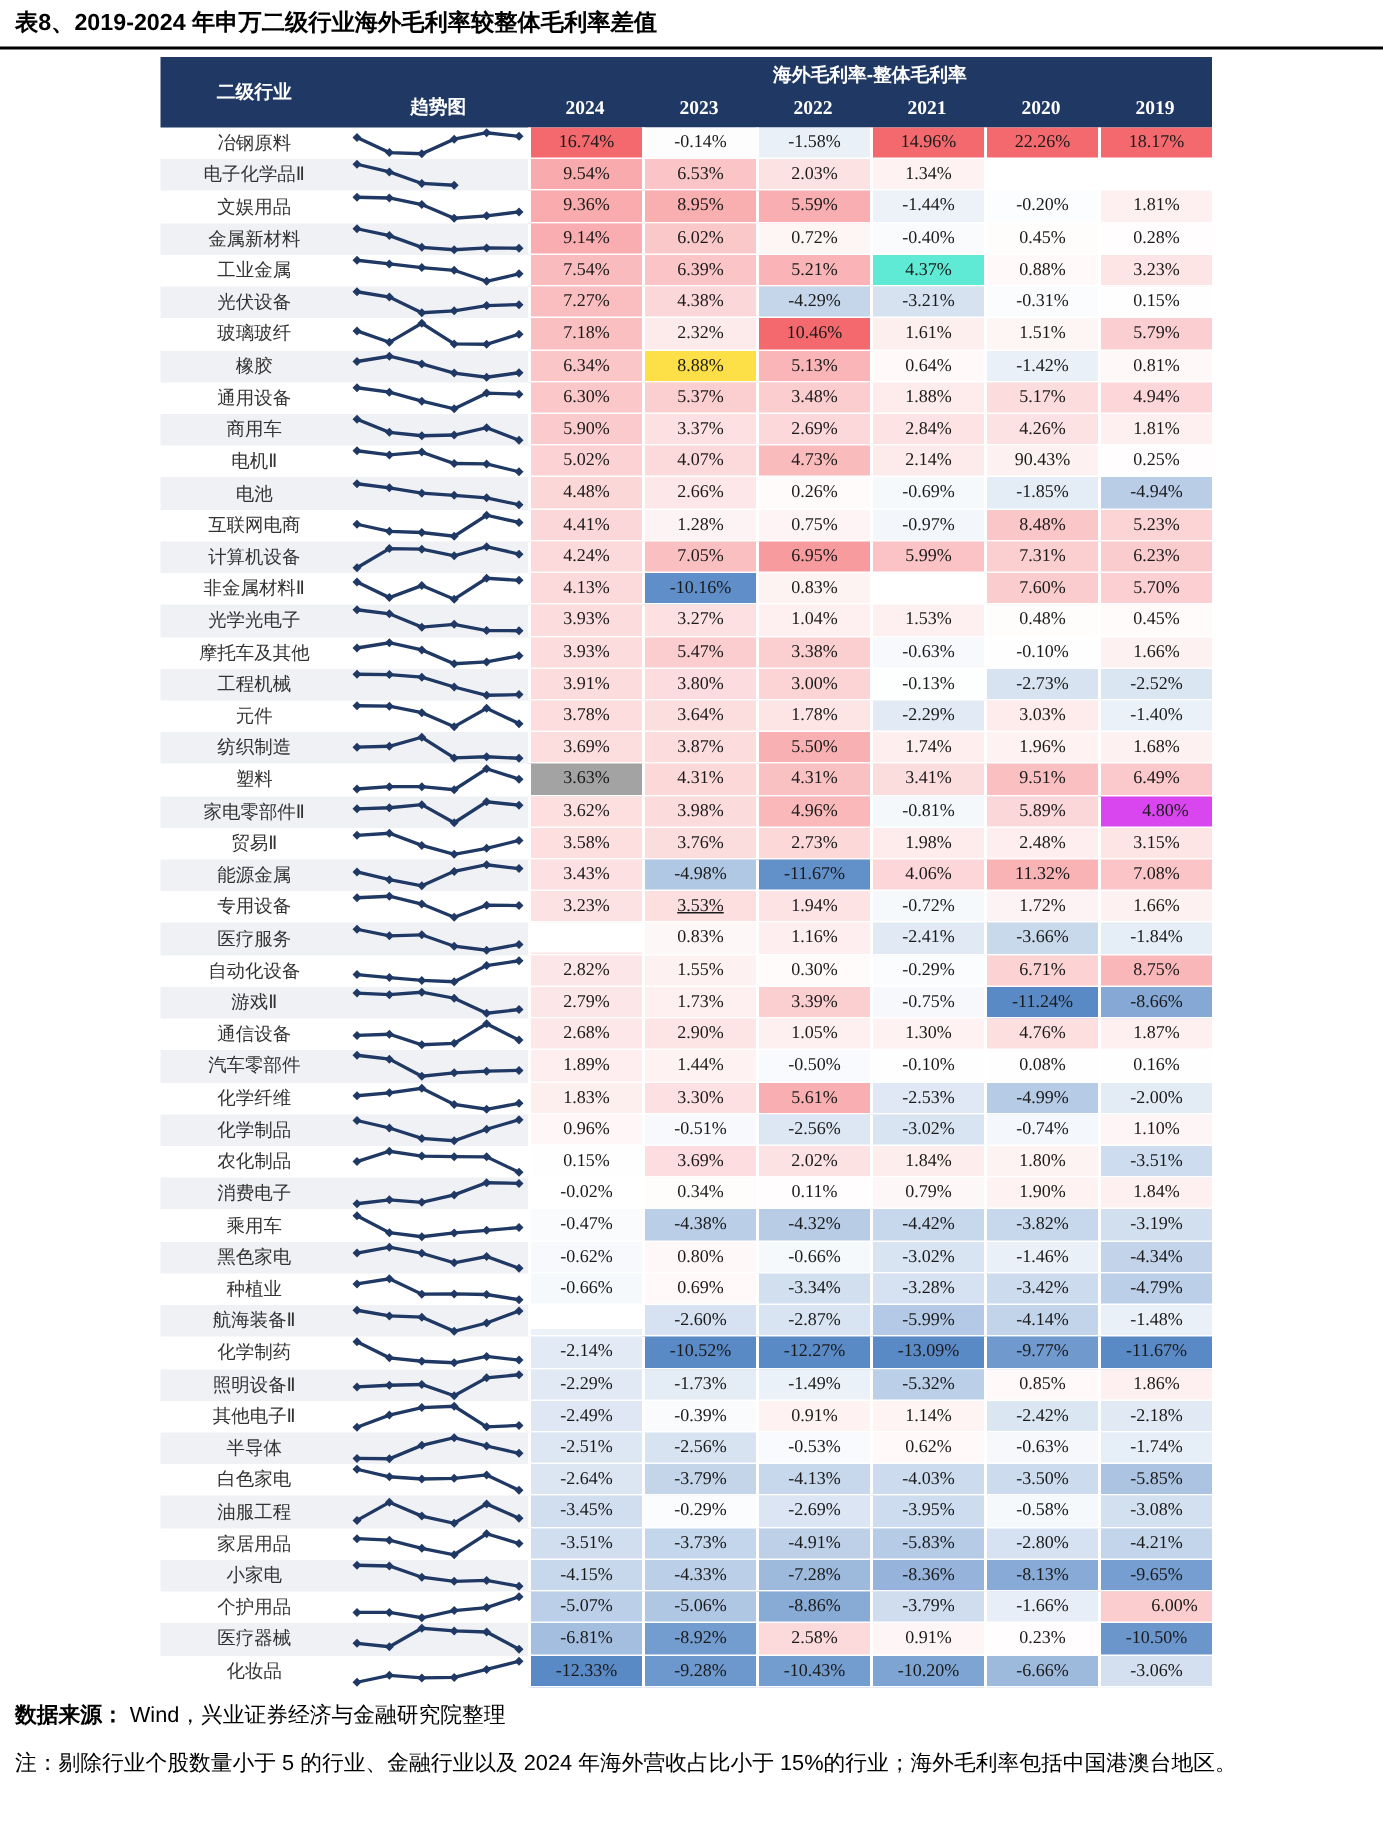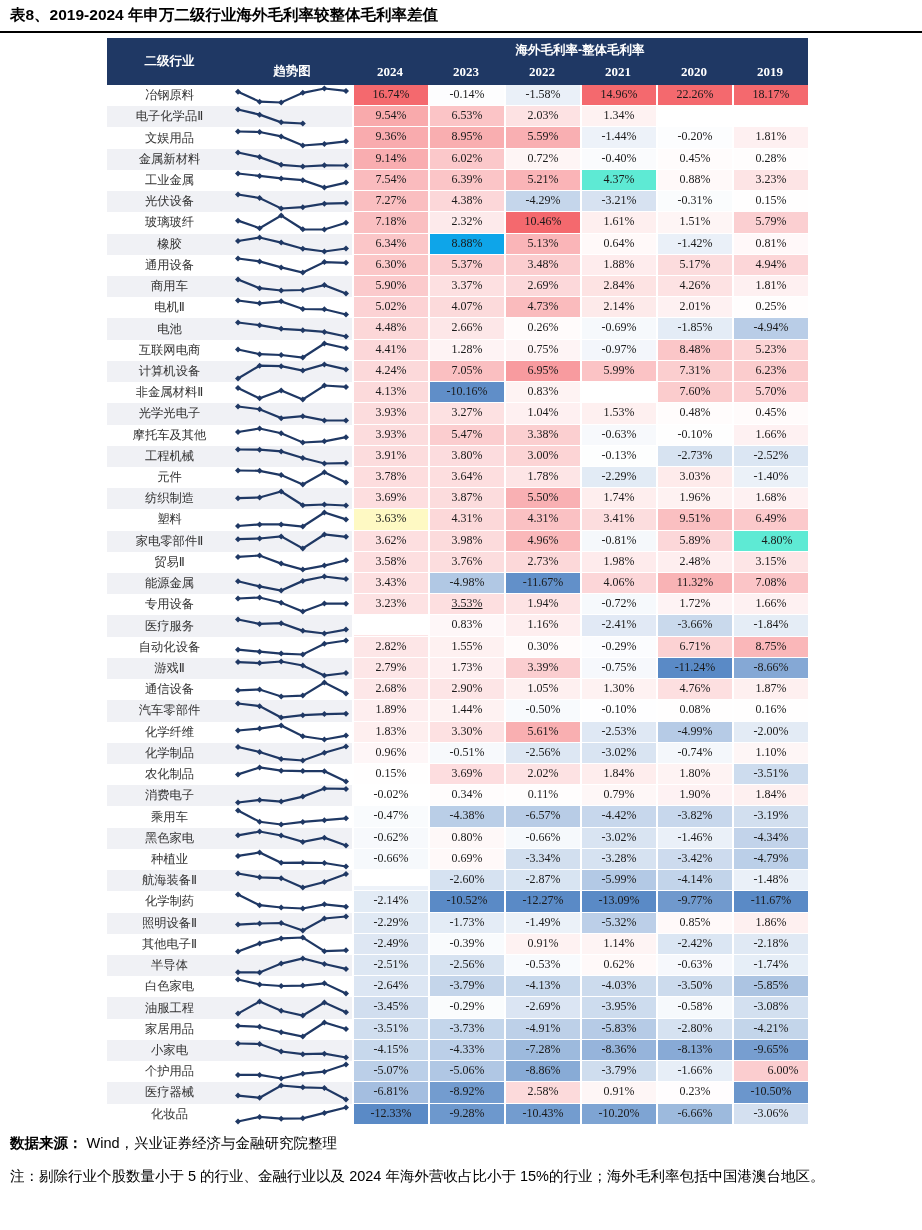--- a/index.html
+++ b/index.html
@@ -199,21 +199,21 @@
             <polyline points="5.0,7.0 26.6,3.5 48.2,8.6 69.8,14.7 91.4,17.5 113.0,14.5" fill="none" stroke="#1F3864" stroke-width="2.2"></polyline>
             <path d="M5 3.9524271844660213 L8 6.952427184466021 L5 9.952427184466021 L2 6.952427184466021 Z" fill="#1F3864"></path>
             <path d="M26.6 0.5 L29.6 3.5 L26.6 6.5 L23.6 3.5 Z" fill="#1F3864"></path>
             <path d="M48.2 5.5970873786407775 L51.2 8.597087378640778 L48.2 11.597087378640778 L45.2 8.597087378640778 Z" fill="#1F3864"></path>
             <path d="M69.80000000000001 11.7 L72.80000000000001 14.7 L69.80000000000001 17.7 L66.80000000000001 14.7 Z" fill="#1F3864"></path>
             <path d="M91.4 14.5 L94.4 17.5 L91.4 20.5 L88.4 17.5 Z" fill="#1F3864"></path>
             <path d="M113 11.468932038834952 L116 14.468932038834952 L113 17.46893203883495 L110 14.468932038834952 Z" fill="#1F3864"></path>
           </svg>
         </div>
         <div class="val-cell" style="background: rgb(251, 198, 200);">6.34%</div>
-        <div class="val-cell" style="background: #0ea5e9;">8.88%</div>
+        <div class="val-cell" style="background: #fde047;">8.88%</div>
         <div class="val-cell" style="background: rgb(250, 181, 184);">5.13%</div>
         <div class="val-cell" style="background: rgb(255, 249, 249);">0.64%</div>
         <div class="val-cell" style="background: rgb(234, 240, 248);">-1.42%</div>
         <div class="val-cell" style="background: rgb(255, 248, 249);">0.81%</div>
       </div>
       <div class="row">
         <div class="name-cell">通用设备</div>
         <div class="spark-cell">
           <svg width="118" height="21" viewBox="0 0 118 21">
             <polyline points="5.0,3.5 26.6,6.4 48.2,12.4 69.8,17.5 91.4,7.1 113.0,7.8" fill="none" stroke="#1F3864" stroke-width="2.2"></polyline>
@@ -262,21 +262,21 @@
             <path d="M48.2 1.3511530398322833 L51.2 4.351153039832283 L48.2 7.351153039832283 L45.2 4.351153039832283 Z" fill="#1F3864"></path>
             <path d="M69.80000000000001 8.952830188679243 L72.80000000000001 11.952830188679243 L69.80000000000001 14.952830188679243 L66.80000000000001 11.952830188679243 Z" fill="#1F3864"></path>
             <path d="M91.4 9.334381551362684 L94.4 12.334381551362684 L91.4 15.334381551362684 L88.4 12.334381551362684 Z" fill="#1F3864"></path>
             <path d="M113 14.5 L116 17.5 L113 20.5 L110 17.5 Z" fill="#1F3864"></path>
           </svg>
         </div>
         <div class="val-cell" style="background: rgb(252, 210, 212);">5.02%</div>
         <div class="val-cell" style="background: rgb(252, 218, 219);">4.07%</div>
         <div class="val-cell" style="background: rgb(250, 187, 189);">4.73%</div>
         <div class="val-cell" style="background: rgb(253, 234, 234);">2.14%</div>
-        <div class="val-cell" style="background: rgb(254, 241, 242);">2.01%</div>
+        <div class="val-cell" style="background: rgb(254, 241, 242);">90.43%</div>
         <div class="val-cell" style="background: rgb(255, 253, 253);">0.25%</div>
       </div>
       <div class="row even">
         <div class="name-cell">电池</div>
         <div class="spark-cell">
           <svg width="118" height="21" viewBox="0 0 118 21">
             <polyline points="5.0,3.5 26.6,6.2 48.2,9.8 69.8,11.2 91.4,12.9 113.0,17.5" fill="none" stroke="#1F3864" stroke-width="2.2"></polyline>
             <path d="M5 0.5 L8 3.5 L5 6.5 L2 3.5 Z" fill="#1F3864"></path>
             <path d="M26.6 3.2048832271762215 L29.6 6.2048832271762215 L26.6 9.204883227176222 L23.6 6.2048832271762215 Z" fill="#1F3864"></path>
             <path d="M48.2 6.771762208067942 L51.2 9.771762208067942 L48.2 12.771762208067942 L45.2 9.771762208067942 Z" fill="#1F3864"></path>
@@ -458,21 +458,21 @@
           <svg width="118" height="21" viewBox="0 0 118 21">
             <polyline points="5.0,17.0 26.6,15.4 48.2,15.4 69.8,17.5 91.4,3.5 113.0,10.4" fill="none" stroke="#1F3864" stroke-width="2.2"></polyline>
             <path d="M5 13.995081967213114 L8 16.995081967213114 L5 19.995081967213114 L2 16.995081967213114 Z" fill="#1F3864"></path>
             <path d="M26.6 12.434426229508198 L29.6 15.434426229508198 L26.6 18.434426229508198 L23.6 15.434426229508198 Z" fill="#1F3864"></path>
             <path d="M48.2 12.434426229508198 L51.2 15.434426229508198 L48.2 18.434426229508198 L45.2 15.434426229508198 Z" fill="#1F3864"></path>
             <path d="M69.80000000000001 14.5 L72.80000000000001 17.5 L69.80000000000001 20.5 L66.80000000000001 17.5 Z" fill="#1F3864"></path>
             <path d="M91.4 0.5 L94.4 3.5 L91.4 6.5 L88.4 3.5 Z" fill="#1F3864"></path>
             <path d="M113 7.431147540983606 L116 10.431147540983606 L113 13.431147540983606 L110 10.431147540983606 Z" fill="#1F3864"></path>
           </svg>
         </div>
-        <div class="val-cell" style="background: #fef9c3;">3.63%</div>
+        <div class="val-cell" style="background: #a3a3a3;">3.63%</div>
         <div class="val-cell" style="background: rgb(252, 216, 217);">4.31%</div>
         <div class="val-cell" style="background: rgb(250, 193, 195);">4.31%</div>
         <div class="val-cell" style="background: rgb(252, 221, 222);">3.41%</div>
         <div class="val-cell" style="background: rgb(250, 191, 193);">9.51%</div>
         <div class="val-cell" style="background: rgb(251, 201, 203);">6.49%</div>
       </div>
       <div class="row even">
         <div class="name-cell">家电零部件Ⅱ</div>
         <div class="spark-cell">
           <svg width="118" height="21" viewBox="0 0 118 21">
@@ -483,21 +483,21 @@
             <path d="M69.80000000000001 14.5 L72.80000000000001 17.5 L69.80000000000001 20.5 L66.80000000000001 17.5 Z" fill="#1F3864"></path>
             <path d="M91.4 0.5 L94.4 3.5 L91.4 6.5 L88.4 3.5 Z" fill="#1F3864"></path>
             <path d="M113 2.777611940298506 L116 5.777611940298506 L113 8.777611940298506 L110 5.777611940298506 Z" fill="#1F3864"></path>
           </svg>
         </div>
         <div class="val-cell" style="background: rgb(253, 223, 224);">3.62%</div>
         <div class="val-cell" style="background: rgb(252, 219, 220);">3.98%</div>
         <div class="val-cell" style="background: rgb(250, 184, 186);">4.96%</div>
         <div class="val-cell" style="background: rgb(245, 248, 251);">-0.81%</div>
         <div class="val-cell" style="background: rgb(252, 215, 217);">5.89%</div>
-        <div class="val-cell" style="background: #5eead4; padding-left: 12px;">4.80%</div>
+        <div class="val-cell" style="background: #d946ef; padding-left: 12px;">4.80%</div>
       </div>
       <div class="row">
         <div class="name-cell">贸易Ⅱ</div>
         <div class="spark-cell">
           <svg width="118" height="21" viewBox="0 0 118 21">
             <polyline points="5.0,4.9 26.6,3.5 48.2,11.6 69.8,17.5 91.4,13.6 113.0,8.3" fill="none" stroke="#1F3864" stroke-width="2.2"></polyline>
             <path d="M5 1.9157303370786494 L8 4.915730337078649 L5 7.915730337078649 L2 4.915730337078649 Z" fill="#1F3864"></path>
             <path d="M26.6 0.5 L29.6 3.5 L26.6 6.5 L23.6 3.5 Z" fill="#1F3864"></path>
             <path d="M48.2 8.601123595505618 L51.2 11.601123595505618 L48.2 14.601123595505618 L45.2 11.601123595505618 Z" fill="#1F3864"></path>
             <path d="M69.80000000000001 14.5 L72.80000000000001 17.5 L69.80000000000001 20.5 L66.80000000000001 17.5 Z" fill="#1F3864"></path>
@@ -740,21 +740,21 @@
             <path d="M5 0.5 L8 3.5 L5 6.5 L2 3.5 Z" fill="#1F3864"></path>
             <path d="M26.6 11.809917355371901 L29.6 14.809917355371901 L26.6 17.8099173553719 L23.6 14.809917355371901 Z" fill="#1F3864"></path>
             <path d="M48.2 14.5 L51.2 17.5 L48.2 20.5 L45.2 17.5 Z" fill="#1F3864"></path>
             <path d="M69.80000000000001 11.925619834710744 L72.80000000000001 14.925619834710744 L69.80000000000001 17.925619834710744 L66.80000000000001 14.925619834710744 Z" fill="#1F3864"></path>
             <path d="M91.4 10.190082644628099 L94.4 13.190082644628099 L91.4 16.1900826446281 L88.4 13.190082644628099 Z" fill="#1F3864"></path>
             <path d="M113 8.367768595041323 L116 11.367768595041323 L113 14.367768595041323 L110 11.367768595041323 Z" fill="#1F3864"></path>
           </svg>
         </div>
         <div class="val-cell" style="background: rgb(249, 251, 253);">-0.47%</div>
         <div class="val-cell" style="background: rgb(186, 206, 231);">-4.38%</div>
-        <div class="val-cell" style="background: rgb(184, 204, 230);">-6.57%</div>
+        <div class="val-cell" style="background: rgb(184, 204, 230);">-4.32%</div>
         <div class="val-cell" style="background: rgb(199, 215, 236);">-4.42%</div>
         <div class="val-cell" style="background: rgb(199, 215, 236);">-3.82%</div>
         <div class="val-cell" style="background: rgb(210, 223, 239);">-3.19%</div>
       </div>
       <div class="row even">
         <div class="name-cell">黑色家电</div>
         <div class="spark-cell">
           <svg width="118" height="21" viewBox="0 0 118 21">
             <polyline points="5.0,7.4 26.6,3.5 48.2,7.5 69.8,13.9 91.4,9.7 113.0,17.5" fill="none" stroke="#1F3864" stroke-width="2.2"></polyline>
             <path d="M5 4.3677042801556425 L8 7.3677042801556425 L5 10.367704280155642 L2 7.3677042801556425 Z" fill="#1F3864"></path>

